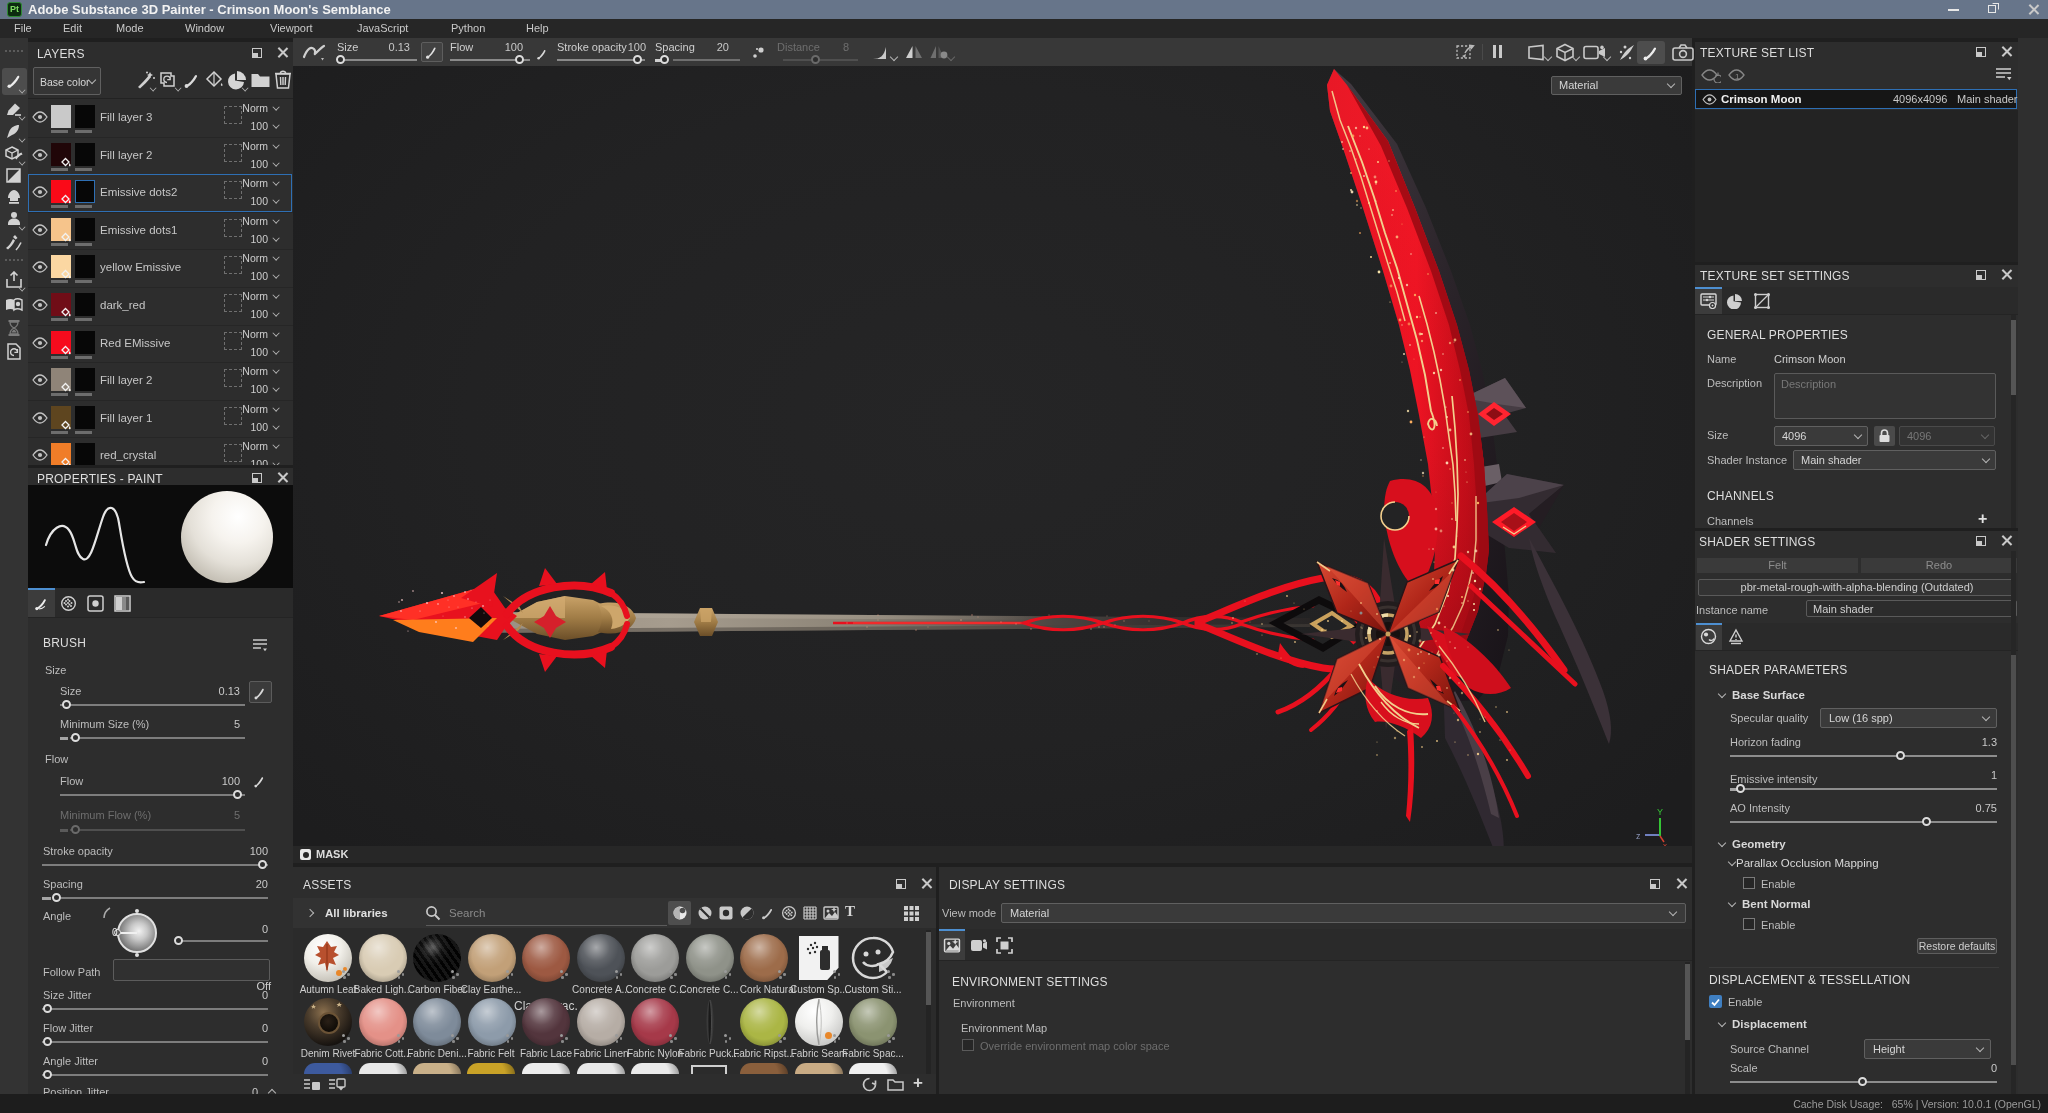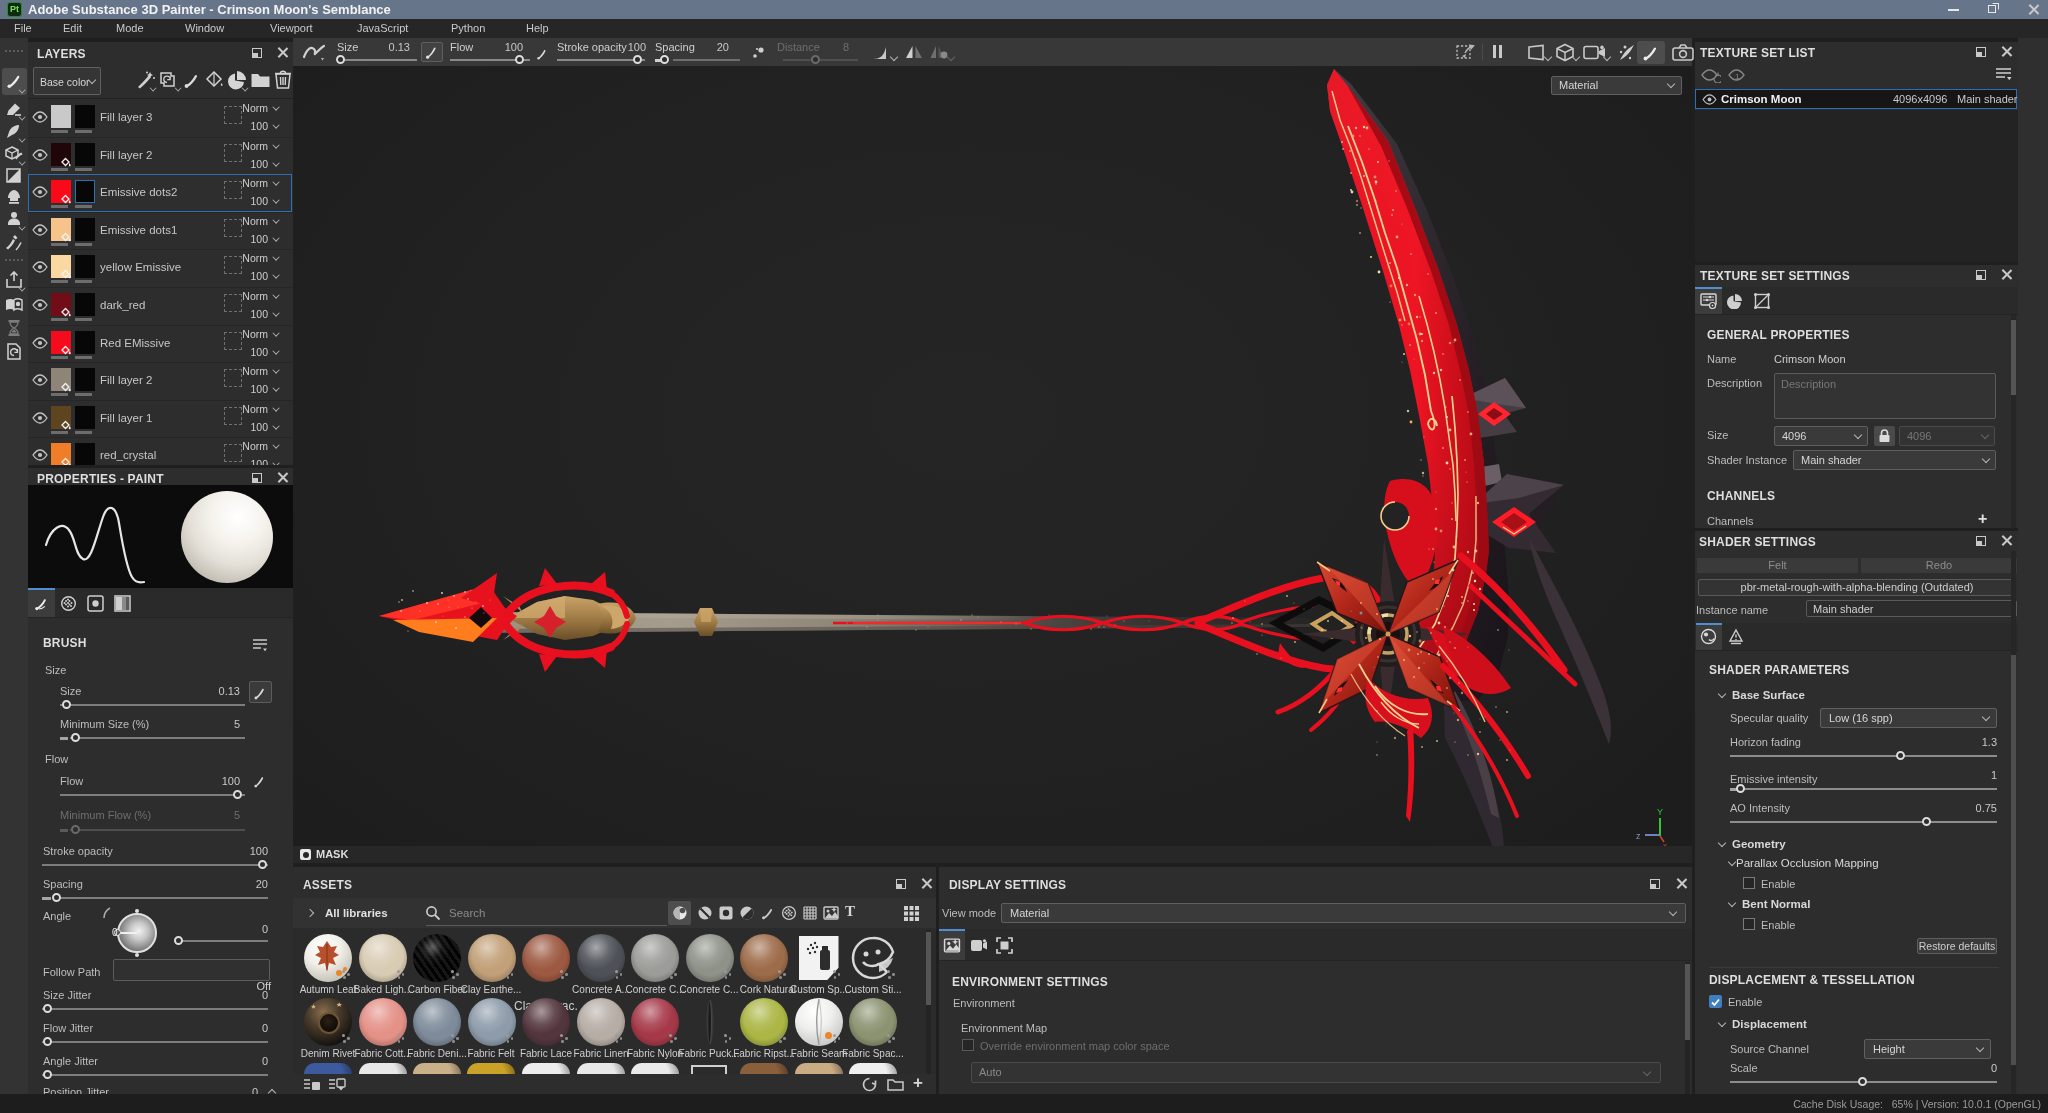--- a/index.html
+++ b/index.html
@@ -1,20 +1,20 @@
 <!DOCTYPE html>
 <html><head>
 <meta charset="utf-8">
 <style>
 html,body{margin:0;padding:0;width:2048px;height:1113px;overflow:hidden;background:#1c1c1c;
 font-family:"Liberation Sans",sans-serif;-webkit-font-smoothing:antialiased}
 *{box-sizing:border-box}
 .abs{position:absolute}
 .panel{position:absolute;background:#2d2d2d}
-.hdr{position:absolute;font-weight:bold;font-size:12px;color:#dedede;letter-spacing:.2px}
+.hdr{position:absolute;font-weight:normal;font-size:12px;color:#dedede;letter-spacing:.2px}
 .txt{position:absolute;font-size:11px;color:#bdbdbd;white-space:nowrap}
 .dim{color:#6e6e6e}
 .val{position:absolute;font-size:11px;color:#c8c8c8;text-align:right;white-space:nowrap}
 .track{position:absolute;height:2px;background:#7d7d7d}
 .track.dim2{background:#4f4f4f}
 .knob{position:absolute;width:9px;height:9px;border:2px solid #dcdcdc;border-radius:50%;background:#2d2d2d}
 .knob.dim2{border-color:#6a6a6a}
 .chev{position:absolute;width:7px;height:7px}
 .chev:before{content:"";position:absolute;left:0;top:0;width:5px;height:5px;border-right:1.6px solid #b5b5b5;border-bottom:1.6px solid #b5b5b5;transform:rotate(45deg)}
 .chev.dim:before{border-color:#666}
@@ -1276,24 +1276,20 @@
         <path d="M1,5 L1,1 L5,1 M12,1 L16,1 L16,5 M16,12 L16,16 L12,16 M5,16 L1,16 L1,12"></path>
       </g>
       <rect x="4.5" y="4.5" width="8" height="8" fill="#cfcfcf"></rect>
     </svg>
   <div class="abs" style="left:0;top:93px;width:753px;height:1px;background:#242424"></div>
   <div class="hdr" style="left:13px;top:108px">ENVIRONMENT SETTINGS</div>
   <div class="txt" style="left:14px;top:130px">Environment</div>
   <div class="txt" style="left:22px;top:155px">Environment Map</div>
   <div class="cbox" style="left:23px;top:172px;border-color:#5a5a5a"></div>
   <div class="txt dim" style="left:41px;top:173px">Override environment map color space</div>
-  <div class="abs" style="left:32px;top:195px;width:690px;height:21px;background:#333;border:1px solid #4a4a4a;border-radius:2px">
-      <div class="abs" style="left:7px;top:3px;font-size:11px;color:#8a8a8a">Auto</div>
-      <div class="chev dim" style="left:672px;top:6px"></div>
-    </div>
   <div class="abs" style="left:746px;top:95px;width:5px;height:132px;background:#242424"></div>
   <div class="abs" style="left:746px;top:97px;width:5px;height:76px;background:#555"></div>
 </div>
 
 <div class="panel" id="tsl" style="left:1695px;top:42px;width:323px;height:220px;overflow:hidden">
   <div class="hdr" style="left:5px;top:4px">TEXTURE SET LIST</div>
   <div class="dock" style="left:281px;top:5px"></div>
   <div class="xicon" style="left:306px;top:4px"></div>
   <svg class="abs" style="left:6px;top:26px" width="20" height="15" viewBox="0 0 20 15" opacity=".55">
     <path d="M1,7 C3.5,3.5 6,2 8.5,2 C11,2 13.5,3.5 16,7 C13.5,10.5 11,12 8.5,12 C6,12 3.5,10.5 1,7 Z" fill="none" stroke="#cfcfcf" stroke-width="1.3"></path>

